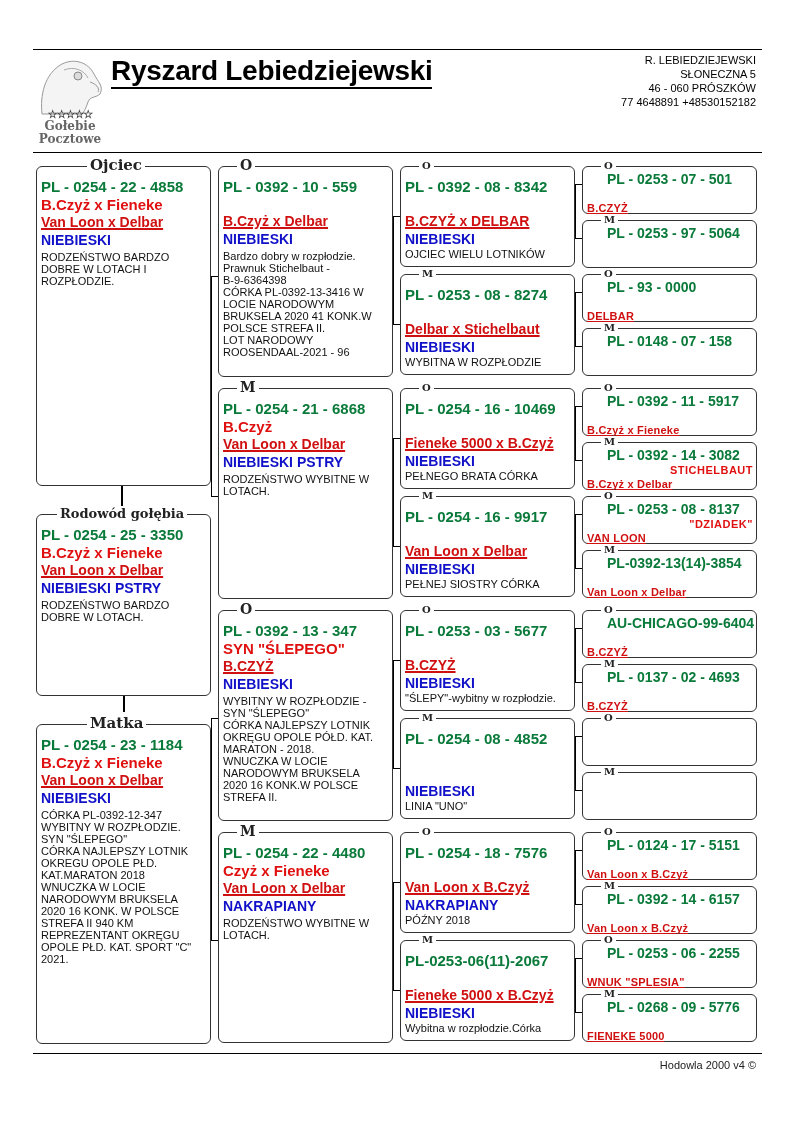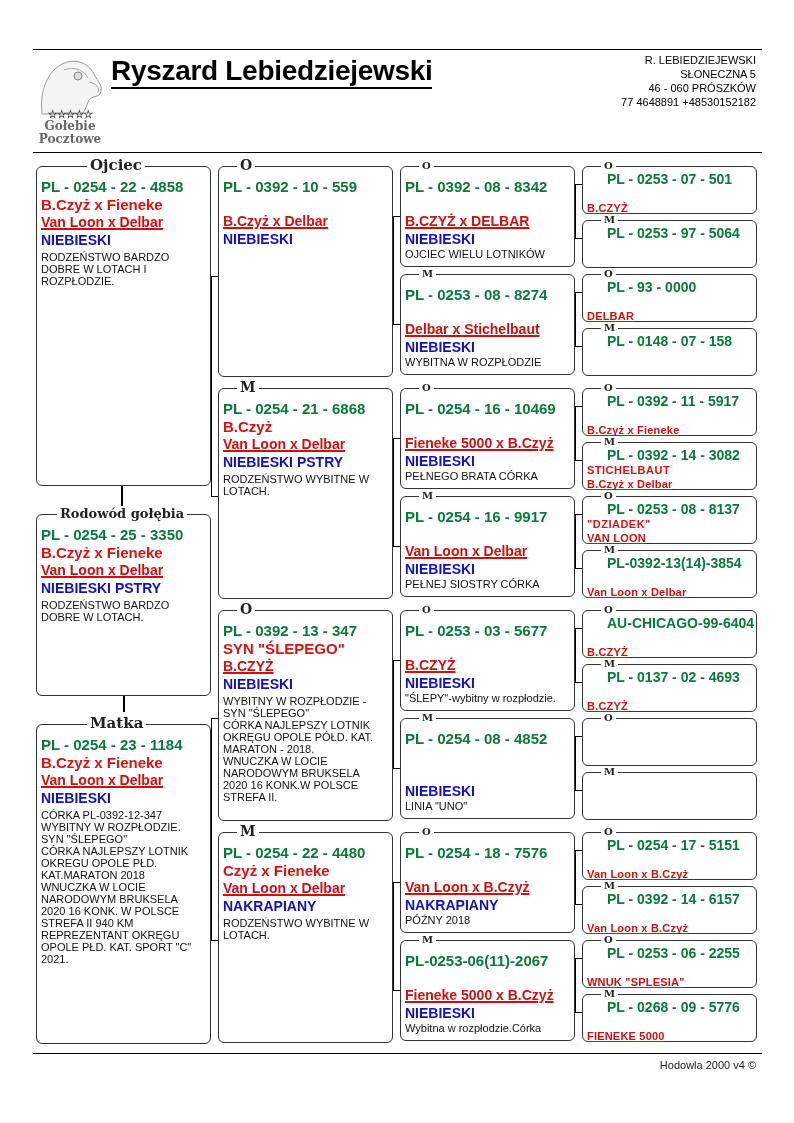--- a/index.html
+++ b/index.html
@@ -13,21 +13,21 @@
   .legend { position:absolute; top:-9px; background:#fff; font-family:"DejaVu Serif", serif; font-weight:bold; color:#222; padding:0 3px; line-height:16px; }
   .legend.big { font-size:15px; top:-13px; line-height:22px; }
   .legend.mid { font-size:13px; top:-9px; }
   .legend.med2 { font-size:14px; top:-10px; }
   .legend.sm { font-size:10px; top:-7px; line-height:12px; }
   .ring { color:#0a7a3a; font-weight:bold; font-size:15px; line-height:19px; white-space:nowrap; }
   .ring.s { font-size:14px; line-height:17px;margin-left:20px; }
   .name { color:#e01010; font-weight:bold; font-size:15px; line-height:18px; }
   .strain { color:#d01010; font-weight:bold; font-size:14px; line-height:17px; text-decoration:underline; text-decoration-thickness:2px; }
   .strain.s { font-size:11px; line-height:14px; text-decoration-thickness:1px; letter-spacing:0.2px; }
-  .nm-s { color:#e01010; font-weight:bold; font-size:11px; line-height:13px; letter-spacing:0.5px; }
+  .nm-s { color:#e01010; font-weight:bold; font-size:11px; line-height:13px; letter-spacing:0.5px;text-align:right; }
   .color { color:#1010c8; font-weight:bold; font-size:14px; line-height:18px; }
   .desc { font-size:11px; line-height:12px; color:#111; white-space:pre-line; margin-top:2px; }
   .gap { height:17px; }
   .gap2 { height:13px; }
   .line-v { position:absolute; width:2px; background:#000; }
   .tick { position:absolute; height:1px; background:#000; }
   .vbar { position:absolute; width:1px; background:#000; }
   .footer { position:absolute; right:38px; top:1059px; font-size:11px; color:#222; }
 </style>
 </head>
@@ -104,20 +104,29 @@
 <div class="vbar" style="left:211px; top:718px; height:222px;"></div>
 <div class="tick" style="left:211px; top:718px; width:8px;"></div>
 <div class="tick" style="left:211px; top:940px; width:8px;"></div>
 
 <div class="box" style="left:218px; top:166px; width:175px; height:211px;">
   <div class="legend med2" style="left:18px;">O</div>
   <div class="ring">PL - 0392 - 10 - 559</div>
   <div class="gap"></div>
   <div class="strain">B.Czyż x Delbar</div>
   <div class="color">NIEBIESKI</div>
+  <div class="desc">Bardzo dobry w rozpłodzie.
+Prawnuk Stichelbaut -
+B-9-6364398
+CÓRKA PL-0392-13-3416 W
+LOCIE NARODOWYM
+ BRUKSELA 2020 41 KONK.W
+POLSCE STREFA II.
+LOT NARODOWY
+ROOSENDAAL-2021 - 96</div>
 </div>
 <div class="box" style="left:218px; top:388px; width:175px; height:211px;">
   <div class="legend med2" style="left:18px;">M</div>
   <div class="ring">PL - 0254 - 21 - 6868</div>
   <div class="name">B.Czyż</div>
   <div class="strain">Van Loon x Delbar</div>
   <div class="color">NIEBIESKI PSTRY</div>
   <div class="desc">RODZEŃSTWO WYBITNE W
 LOTACH.</div>
 </div>
@@ -320,21 +329,21 @@
       <div class="ring s"></div>
       <div class="gap2"></div>
     </div>
     <div class="box" style="left: 582px; top: 772px; width: 175px; height: 48px; padding-top: 4px;">
       <div class="legend sm" style="left:18px;">M</div>
       <div class="ring s"></div>
       <div class="gap2"></div>
     </div>
     <div class="box" style="left: 582px; top: 832px; width: 175px; height: 48px; padding-top: 4px;">
       <div class="legend sm" style="left:18px;">O</div>
-      <div class="ring s">PL - 0254 - 17 - 5151</div>
+      <div class="ring s">PL - 0124 - 17 - 5151</div>
       <div class="gap2"></div>
       <div class="strain s">Van Loon x B.Czyż</div>
     </div>
     <div class="box" style="left: 582px; top: 886px; width: 175px; height: 48px; padding-top: 4px;">
       <div class="legend sm" style="left:18px;">M</div>
       <div class="ring s">PL - 0392 - 14 - 6157</div>
       <div class="gap2"></div>
       <div class="strain s">Van Loon x B.Czyż</div>
     </div>
     <div class="box" style="left: 582px; top: 940px; width: 175px; height: 48px; padding-top: 4px;">

